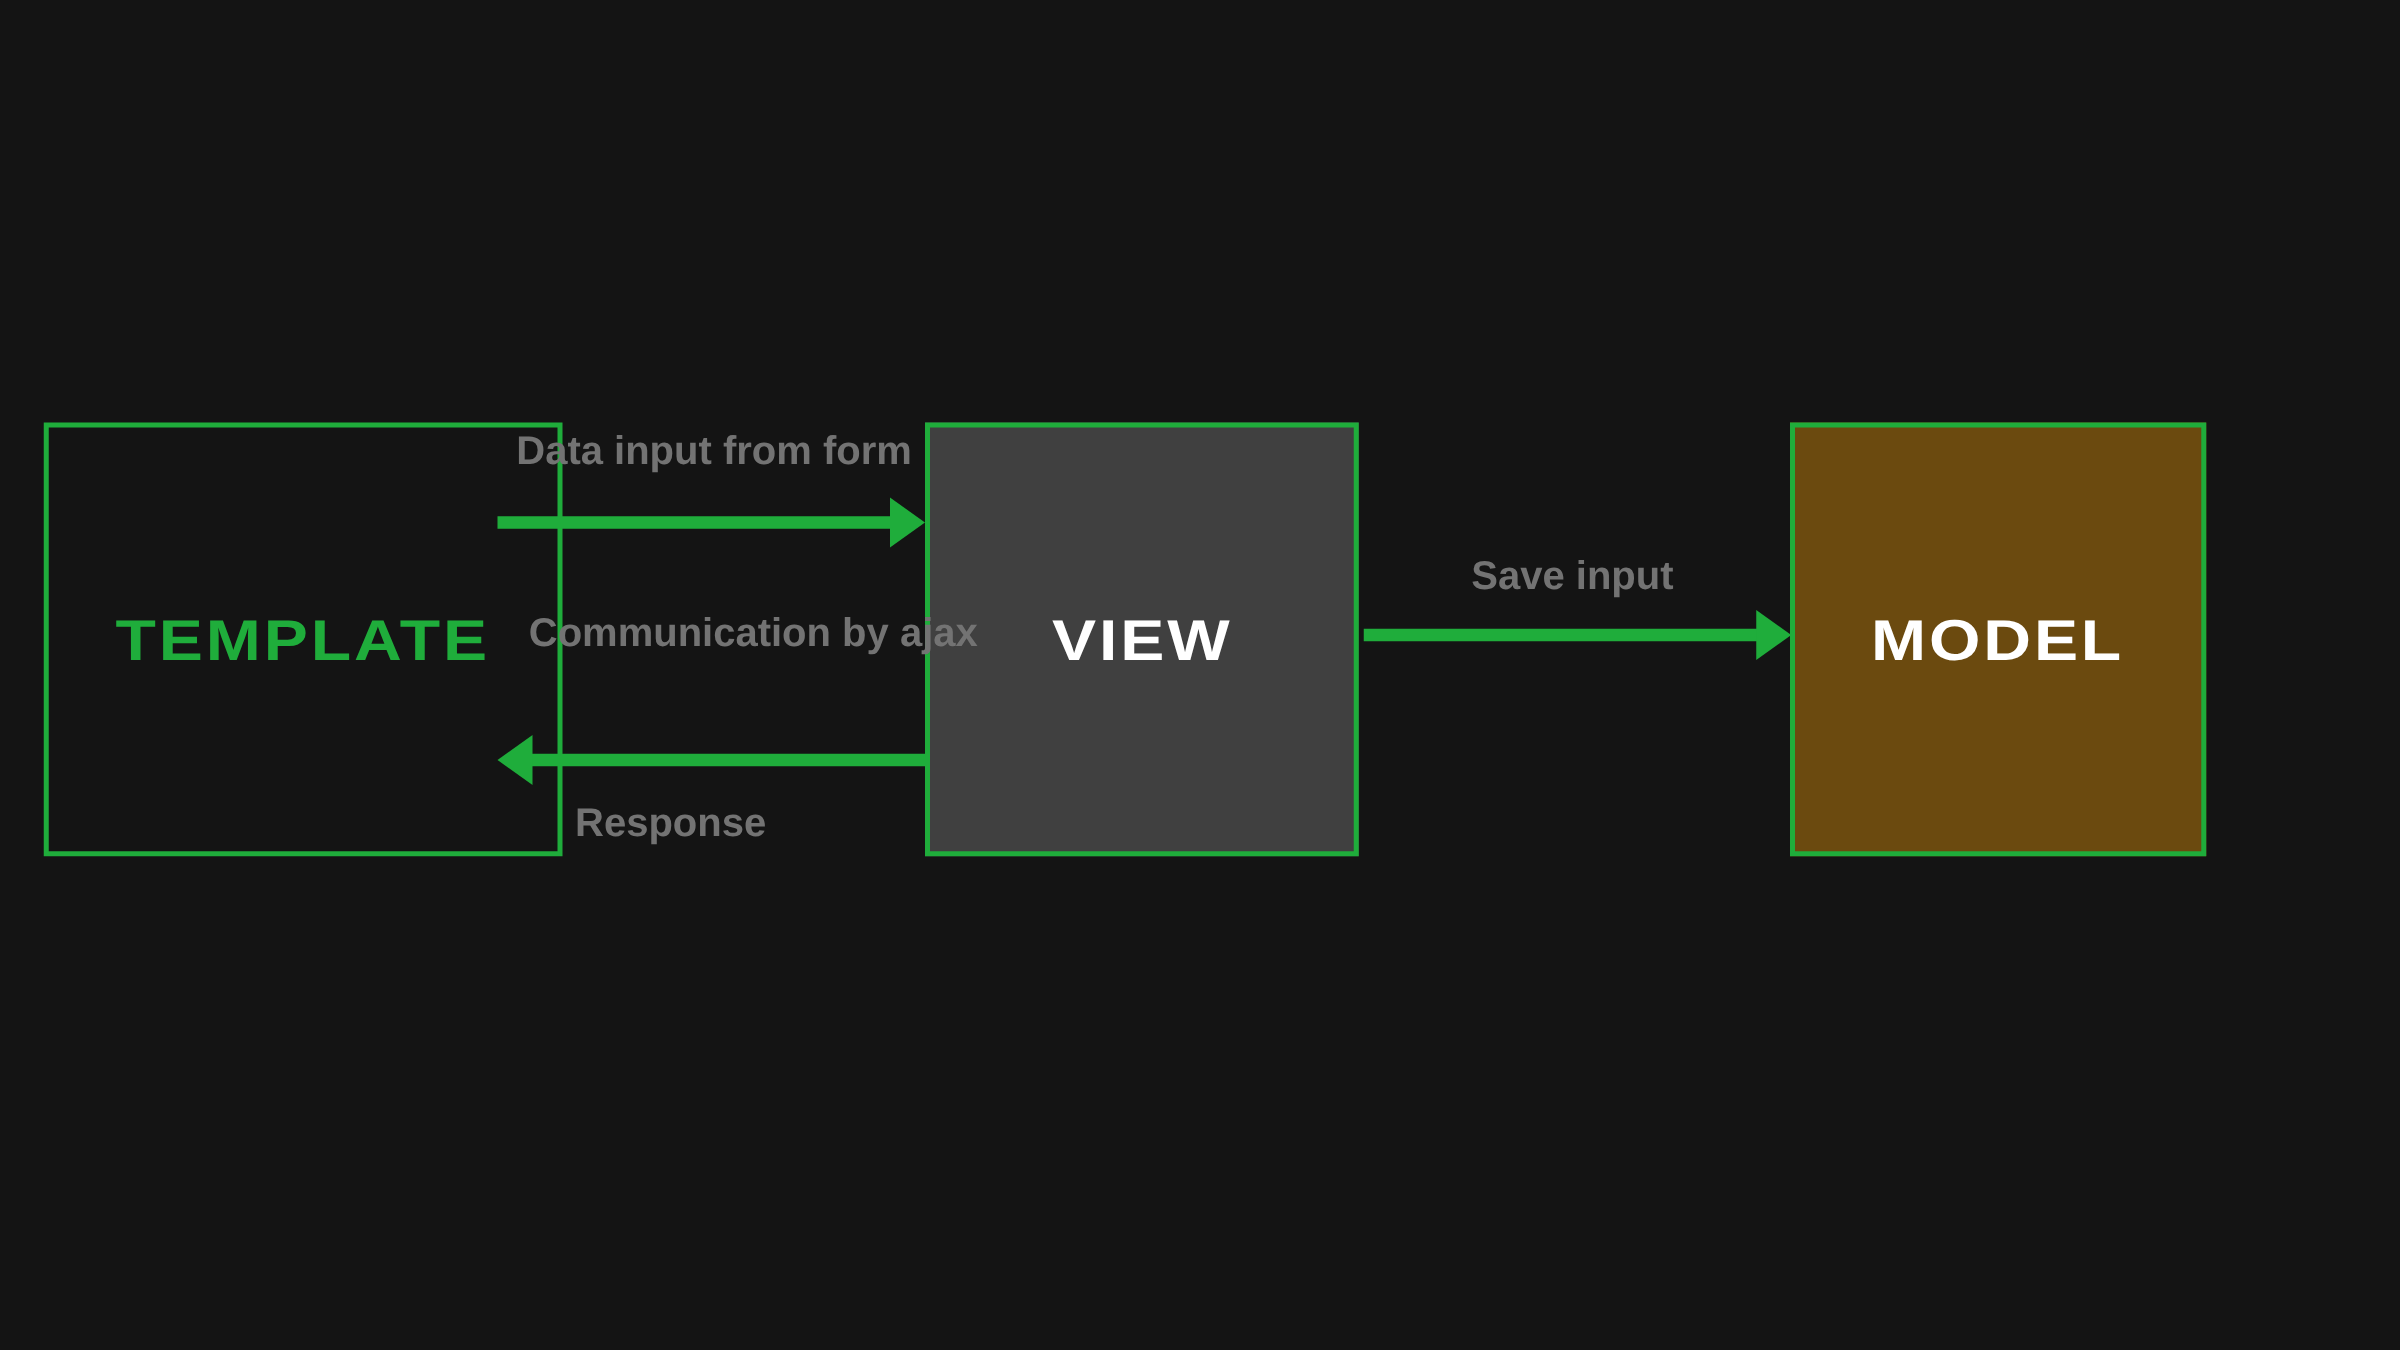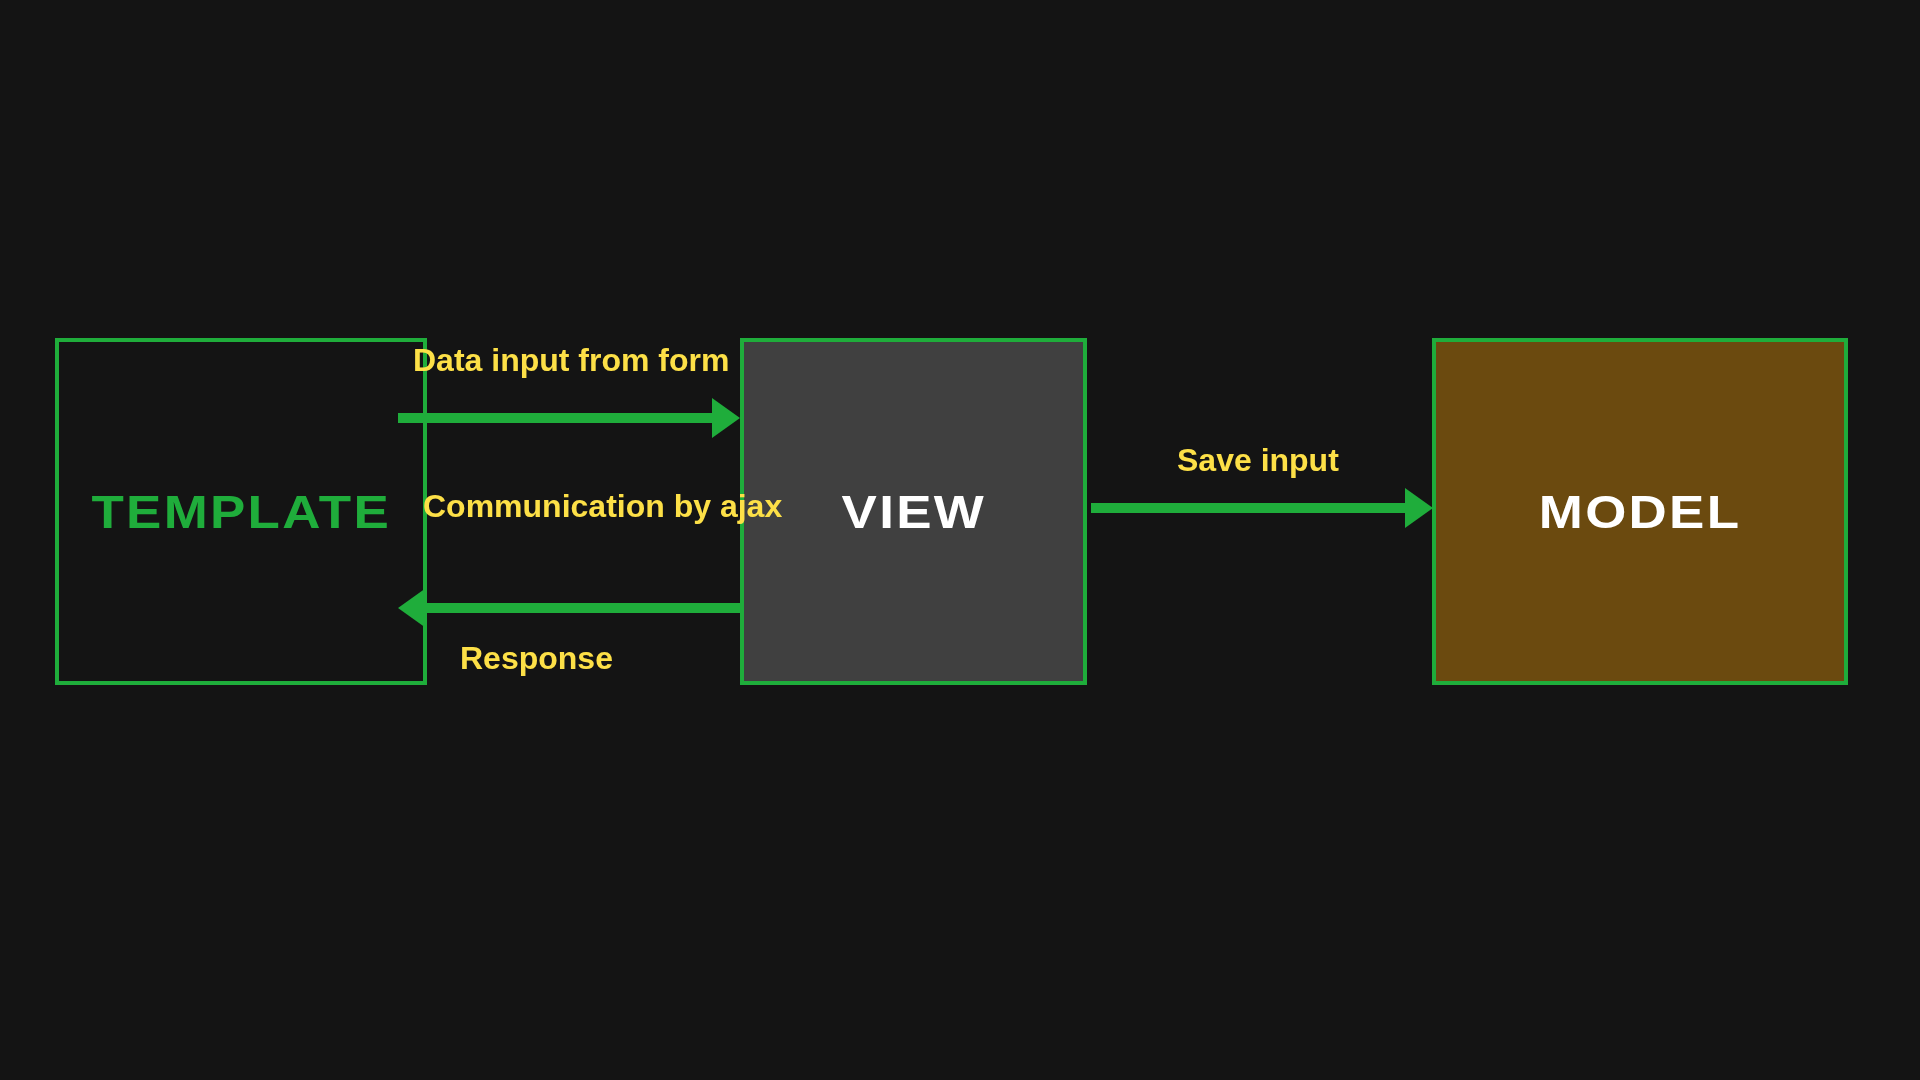--- a/index.html
+++ b/index.html
@@ -16,37 +16,37 @@
       overflow: hidden;
     }
     .box {
       position: absolute;
       border: 4px solid #1fad3b;
       display: flex;
       align-items: center;
       justify-content: center;
     }
     .box-template {
-      left: 55px;
+      left: 35px;
       top: 338px;
-      width: 372px;
+      width: 415px;
       height: 347px;
       background: transparent;
     }
     .box-view {
       left: 740px;
       top: 338px;
       width: 347px;
       height: 347px;
       background: #404040;
     }
     .box-model {
       left: 1432px;
       top: 338px;
-      width: 416px;
+      width: 333px;
       height: 347px;
       background: #6b4a0f;
     }
     .box-label {
       font-weight: 900;
       letter-spacing: 2px;
       text-transform: uppercase;
     }
     .label-template {
       color: #1fad3b;
@@ -58,21 +58,21 @@
       font-size: 46px;
       transform: scaleX(1.15);
     }
     .label-model {
       color: #ffffff;
       font-size: 46px;
       transform: scaleX(1.15);
     }
     .edge-label {
       position: absolute;
-      color: #fde047;
+      color: #737373;
       font-size: 32px;
       font-weight: 600;
       font-family: Arial, sans-serif;
     }
     .label-data-input {
       left: 413px;
       top: 342px;
     }
     .label-ajax {
       left: 423px;

